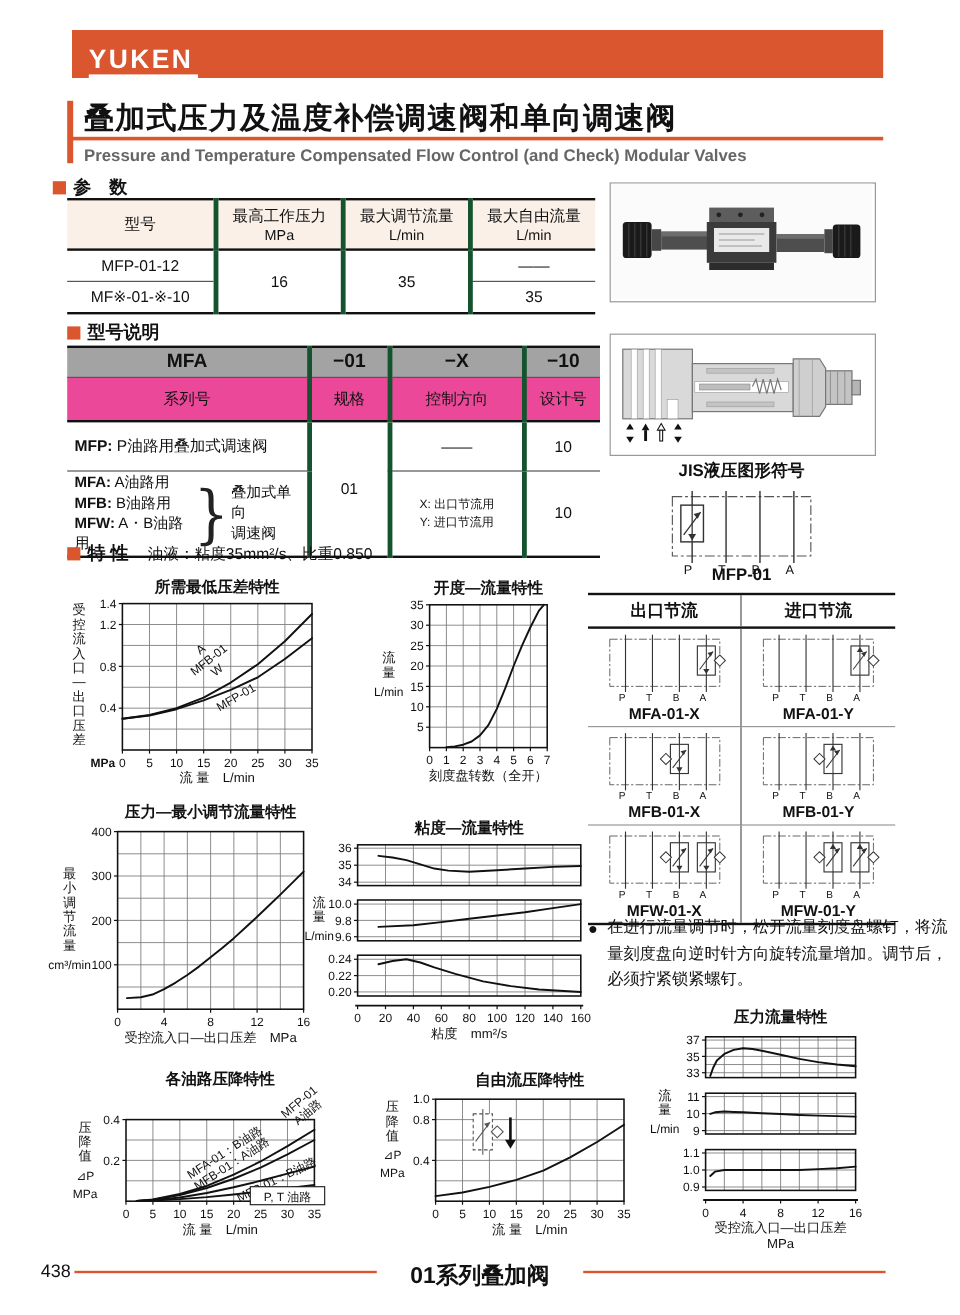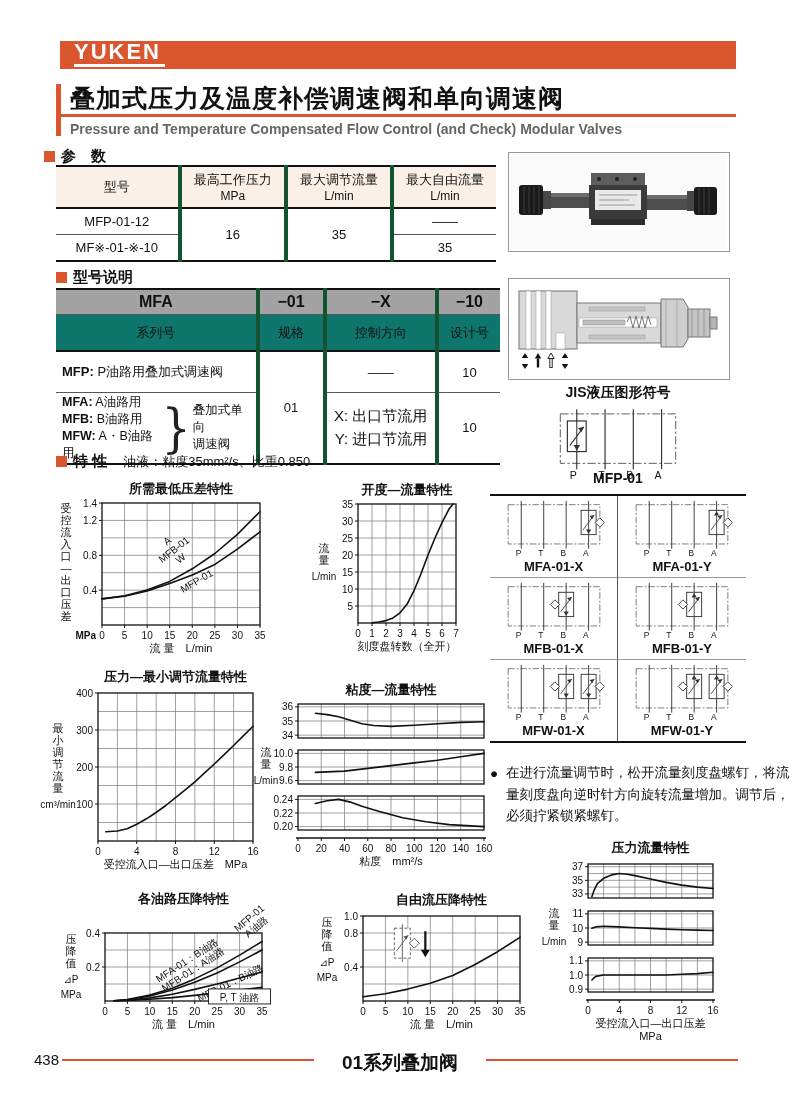--- a/index.html
+++ b/index.html
@@ -1,19 +1,19 @@
 <!DOCTYPE html>
 <html><head>
 <meta charset="utf-8">
 <style>
   html,body{margin:0;padding:0;background:#e8e8e8;}
   .page{position:relative;width:800px;height:1096px;background:#fff;margin:0 auto;
         font-family:"Liberation Sans","DejaVu Sans",sans-serif;color:#111;overflow:hidden;}
   
-  .banner{position:absolute;left:60px;top:41px;width:676px;height:28px;display:flex;align-items:flex-start;padding-left:14px;box-sizing:border-box;}
+  .banner{position:absolute;left:60px;top:25px;width:676px;height:40px;display:flex;align-items:flex-end;padding-left:14px;box-sizing:border-box;}
   .logo{color:#fff;font-weight:bold;font-size:22px;letter-spacing:2px;line-height:1;
         border-bottom:3px solid #fff;padding:0 4px 1px 0;font-family:"Liberation Sans",sans-serif;}
   .title-bar{position:absolute;left:56px;top:84px;width:5px;height:52px;}
   .title-cn{position:absolute;left:70px;top:82px;font-size:25px;font-weight:bold;letter-spacing:1px;}
   .title-line{position:absolute;left:60px;top:114px;width:676px;height:3px;}
   .title-en{position:absolute;left:70px;top:121px;font-size:14px;color:#666;font-weight:bold;}
   
   .sec-head{position:absolute;display:flex;align-items:center;gap:6px;font-weight:bold;font-size:15px;}
   .sq{width:11px;height:11px;display:inline-block;flex:0 0 auto;}
   .cond{font-weight:normal;font-size:13px;margin-left:10px;}
@@ -24,30 +24,30 @@
   table.cat td:last-child{border-right:none;}
   table.cat{border-top:2px solid #111;border-bottom:2px solid #111;}
   .params{left:56px;top:165px;width:440px;}
   .params tr.hd td{background:#faf0e8;border-bottom:2px solid #111;height:38px;font-size:13px;}
   .params tr.r1 td{height:23px;}
   .params tr.r2 td{height:23px;}
   .params tr.r1 td:not([rowspan]){border-bottom:1px solid #555;}
   .hd2{font-size:12px;}
   .model{left:56px;top:288px;width:444px;}
   .model tr.codes td{background:#a3a3a3;font-weight:bold;font-size:16px;height:22px;border-bottom:1px solid #555;}
-  .model tr.labels td{background:#0f766e;font-size:13px;height:33px;border-bottom:2px solid #111;}
+  .model tr.labels td{background:#ec4899;font-size:13px;height:33px;border-bottom:2px solid #111;}
   .model tr.r1 td{height:38px;}
   .model tr.r2 td{height:55px;}
   .model tr.r1 td:not([rowspan]){border-bottom:1px solid #555;}
   .tl{text-align:left;padding-left:6px !important;}
   .mrow2{display:flex;align-items:center;gap:2px;}
   .mlines{font-size:12.5px;line-height:1.35;text-align:left;}
   .brace{font-family:"DejaVu Serif",serif;font-size:46px;font-weight:400;transform:scaleY(1.15);line-height:1;color:#222;}
   .mdesc{font-size:12.5px;line-height:1.35;text-align:left;}
-  .dir2{font-size:15px;line-height:1.5;text-align:right;display:inline-block;}
+  .dir2{font-size:10px;line-height:1.5;text-align:center;display:inline-block;}
   
   .imgbox{position:absolute;border:1px solid #999;background:#fff;}
   .jis-heading{position:absolute;left:508px;top:384px;width:220px;text-align:center;font-weight:bold;font-size:14px;}
   .jis-main{position:absolute;left:553px;top:408px;width:130px;}
   .jis-main-cap{position:absolute;left:553px;top:470px;width:130px;text-align:center;font-weight:bold;font-size:14px;}
   .jis-table{position:absolute;left:490px;top:494px;width:256px;border-top:2px solid #111;border-bottom:2px solid #111;background:#fff;}
   .jis-head{display:grid;grid-template-columns:1fr 1fr;border-bottom:2px solid #111;}
   .jis-head div{text-align:center;font-weight:bold;font-size:14px;padding:4px 0;}
   .jis-head div:first-child{border-right:1px solid #555;}
   .jis-grid{display:grid;grid-template-columns:1fr 1fr;}
@@ -242,20 +242,24 @@
         <rect x="12" y="11" width="16" height="26" fill="#fff" stroke="#333" stroke-width="1"></rect>
         <line x1="20" y1="11" x2="20" y2="37" stroke="#333" stroke-width="0.9"></line>
         <line x1="14" y1="32" x2="26" y2="16" stroke="#333" stroke-width="0.9"></line>
         <path d="M26 16 l-5 1.2 l3 3.4 z" fill="#333"></path>
         <path d="M20 36 l-2.8 -4.5 h5.6 z" fill="#333"></path>
       </svg>
     </div>
   <div class="jis-main-cap">MFP-01</div>
 
   <div class="jis-table">
+    <div class="jis-head">
+      <div>出口节流</div>
+      <div>进口节流</div>
+    </div>
     <div class="jis-grid">
       <div class="jis-cell">
           <div>
             <svg viewBox="0 0 110 62" width="104" height="58" style="display:block;margin:0 auto;overflow:visible">
               <rect x="6" y="5" width="98" height="42" fill="none" stroke="#555" stroke-width="0.8" stroke-dasharray="7 2 2 2"></rect>
               <line x1="20" y1="1" x2="20" y2="52" stroke="#333" stroke-width="1"></line>
               <text x="17" y="60" font-size="9" text-anchor="middle" fill="#111">P</text>
               <line x1="44" y1="1" x2="44" y2="52" stroke="#333" stroke-width="1"></line>
               <text x="41" y="60" font-size="9" text-anchor="middle" fill="#111">T</text>
               <line x1="68" y1="1" x2="68" y2="52" stroke="#333" stroke-width="1"></line>

